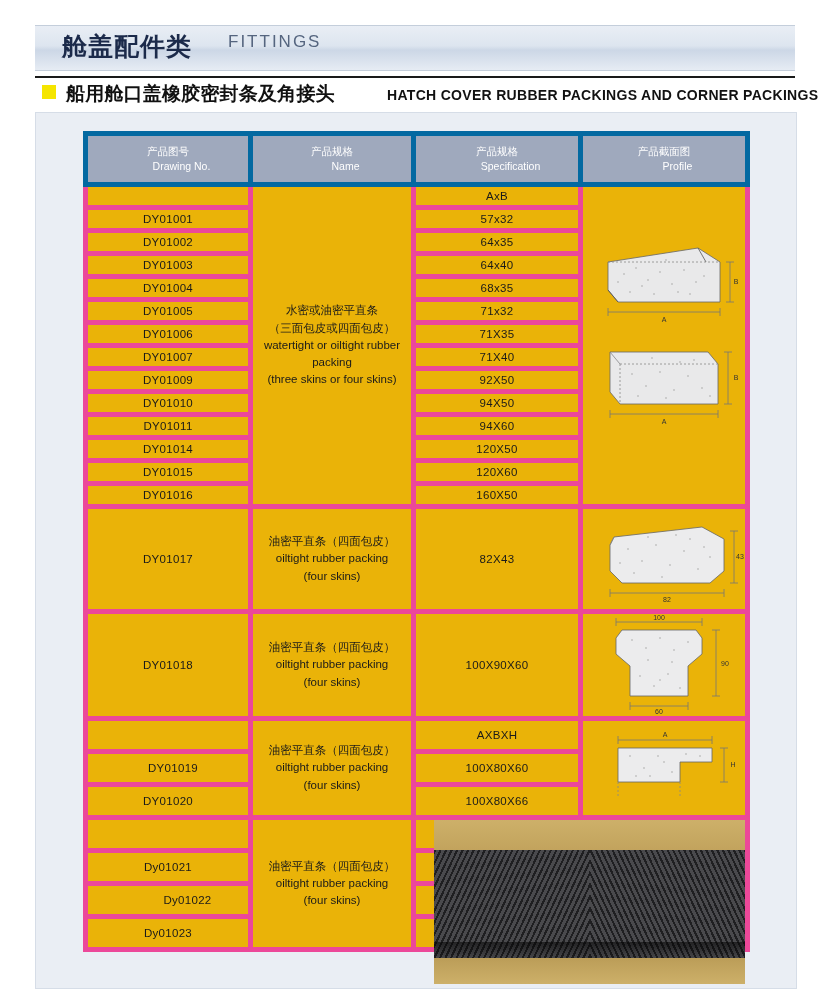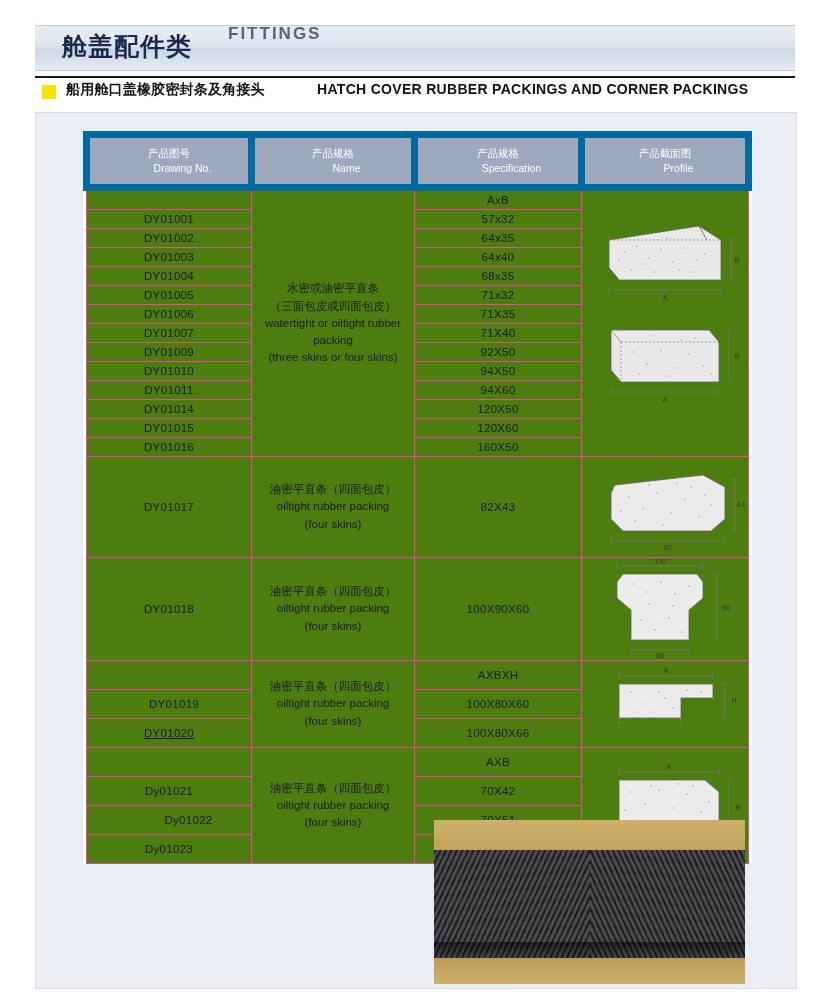--- a/index.html
+++ b/index.html
@@ -35,25 +35,25 @@
     font-weight: bold;
     letter-spacing: 1px;
     color: #1b2a4a;
     background: linear-gradient(to bottom, #2c3e63 0%, #2c3e63 48%, #8e9bb3 52%, #6a7governance 100%);
     font-family: Liberation Serif, serif;
     -webkit-background-clip: text;
   }
   .header-title-en {
     position: absolute;
     left: 228px;
-    top: 24px;
+    top: 32px;
     font-size: 17px;
     letter-spacing: 2px;
     color: #55657f;
-    font-weight: bold;
+    font-weight: normal;
   }
 
   .rule {
     position: absolute;
     left: 35px;
     top: 76px;
     width: 760px;
     height: 2px;
     background: #1a1a1a;
   }
@@ -69,21 +69,21 @@
   .subtitle {
     position: absolute;
     left: 66px;
     top: 81px;
     font-size: 14.5px;
     font-weight: bold;
     color: #111111;
     white-space: nowrap;
     letter-spacing: 0.2px;
   }
-  .subtitle .zh { font-size: 14px; }
+  .subtitle .zh { font-size: 19px; }
   .subtitle .en { font-size: 14px; letter-spacing: 0.3px; padding-left: 48px; }
 
   
   .panel {
     position: absolute;
     left: 35px;
     top: 112px;
     width: 760px;
     height: 875px;
     background: #eaeef4;
@@ -94,36 +94,36 @@
   .tbl {
     position: absolute;
     left: 83px;
     top: 131px;
     width: 662px;
     border-collapse: collapse;
     background: #ffffff;
     table-layout: fixed;
   }
   .tbl td, .tbl th {
-    border: 1px solid #ec4899;
+    border: 5px solid #ec4899;
     font-size: 11.5px;
     text-align: center;
     vertical-align: middle;
     color: #1a1a1a;
-    background: #4d7c0f;
+    background: #eab308;
     padding: 0;
   }
   .tbl thead th {
     background: #9fa9bd;
     color: #ffffff;
     height: 46px;
     font-size: 11px;
     line-height: 1.45;
     font-weight: normal;
-    border: 7px solid #0369a1;
+    border: 5px solid #0369a1;
   }
   .th-zh { display: block; font-size: 10.5px; }
   .th-en { display: block; font-size: 10.5px; padding-left: 27px; }
 
   .col-drawing { width: 165px; }
   .col-name    { width: 163px; }
   .col-spec    { width: 167px; }
   .col-profile { width: 167px; }
 
   .r-drawing { height: 18px; font-size: 11.5px; letter-spacing: 0.3px; }
@@ -469,21 +469,21 @@
               <circle cx="66" cy="50" r="0.7"></circle>
           </g>
         </svg>
       </td>
     </tr>
     <tr>
       <td class="r-drawing" style="height:28px;padding-left:10px;">DY01019</td>
       <td class="r-spec">100X80X60</td>
     </tr>
     <tr>
-      <td class="r-drawing" style="height:28px;text-decoration:underline;">DY01020</td>
+      <td class="r-drawing" style="height:28px;">DY01020</td>
       <td class="r-spec">100X80X66</td>
     </tr>
 
     <tr>
       <td class="r-drawing" style="height:28px;"></td>
       <td class="cell-name" rowspan="4">
         <span class="zh">油密平直条（四面包皮）</span>
         <span class="en">oiltight rubber packing</span>
         <span class="en">(four skins)</span>
       </td>

